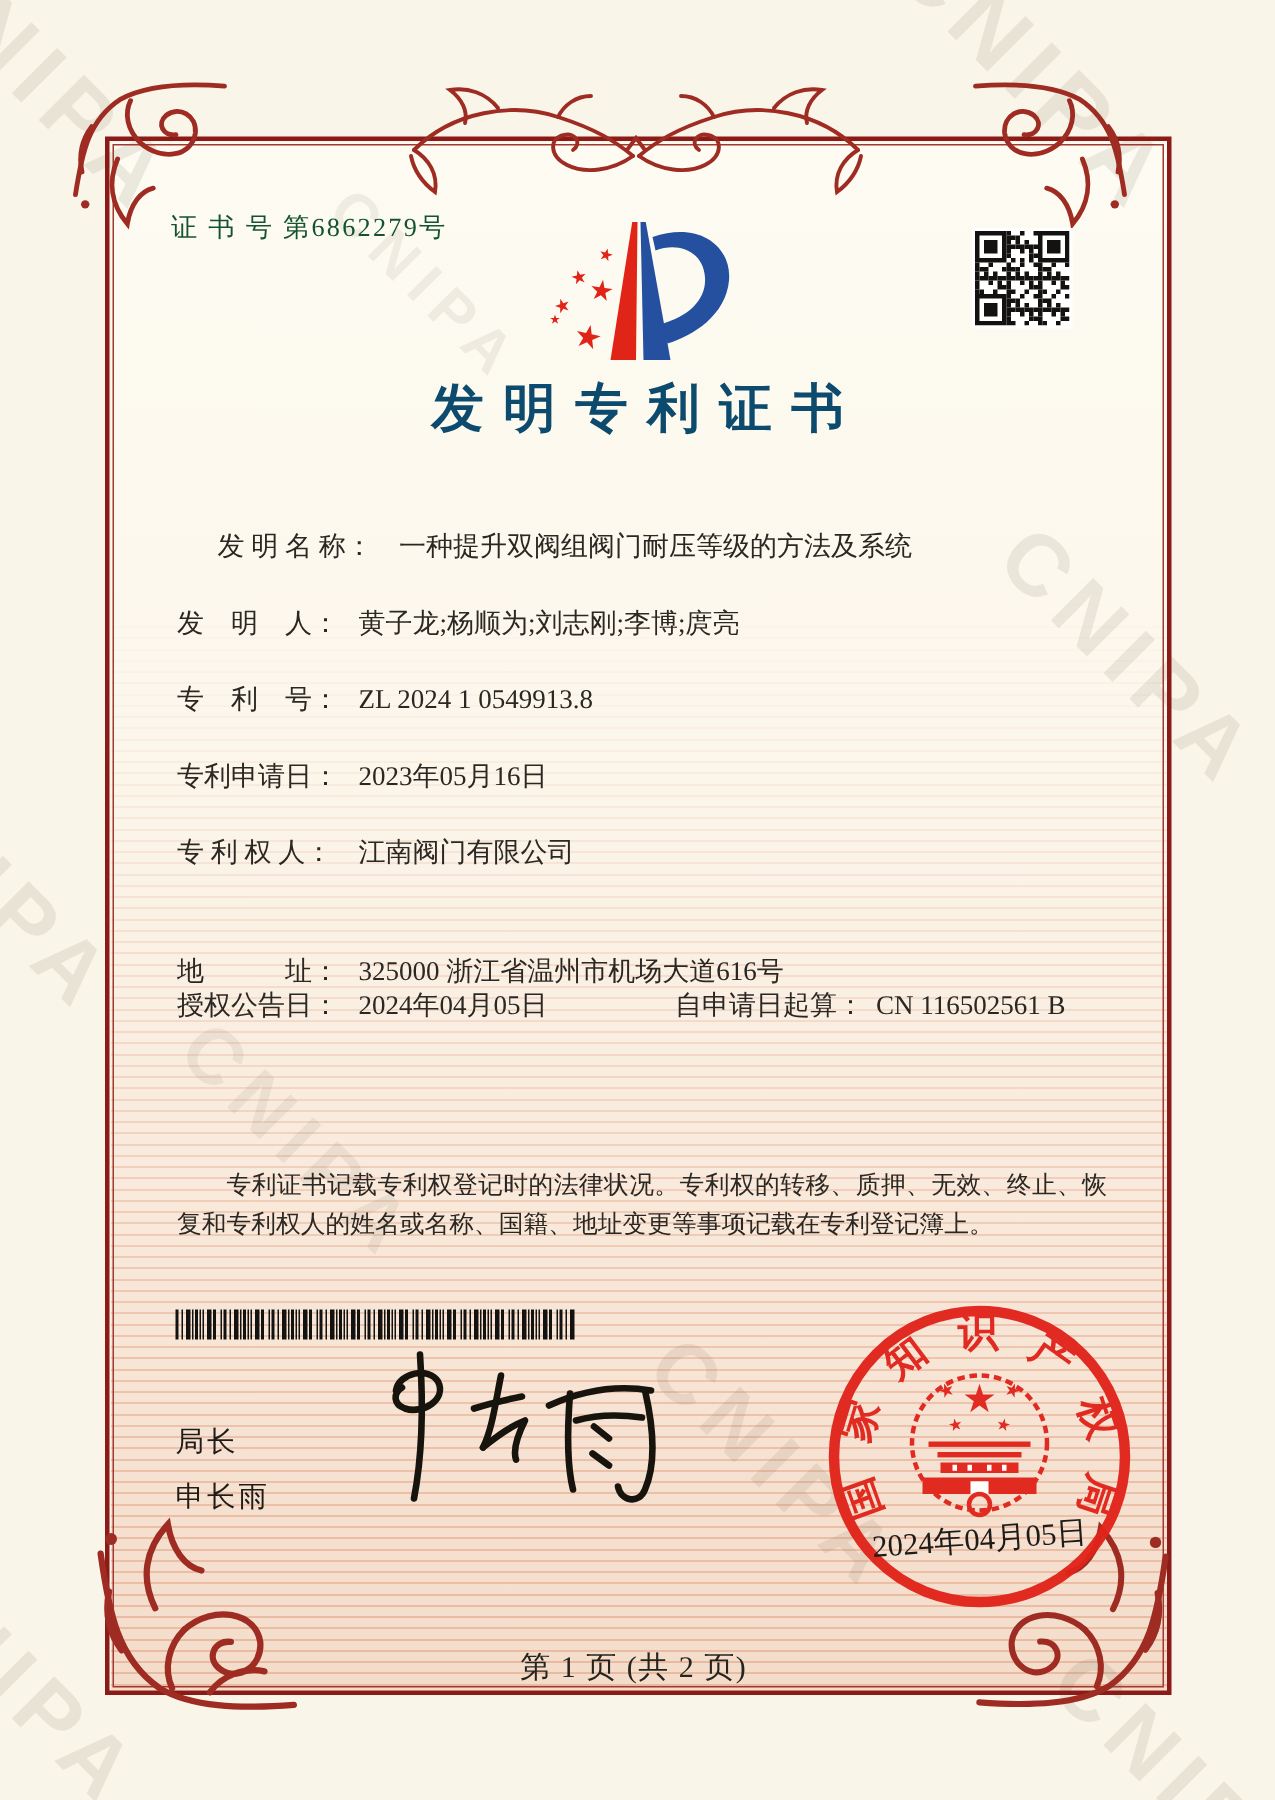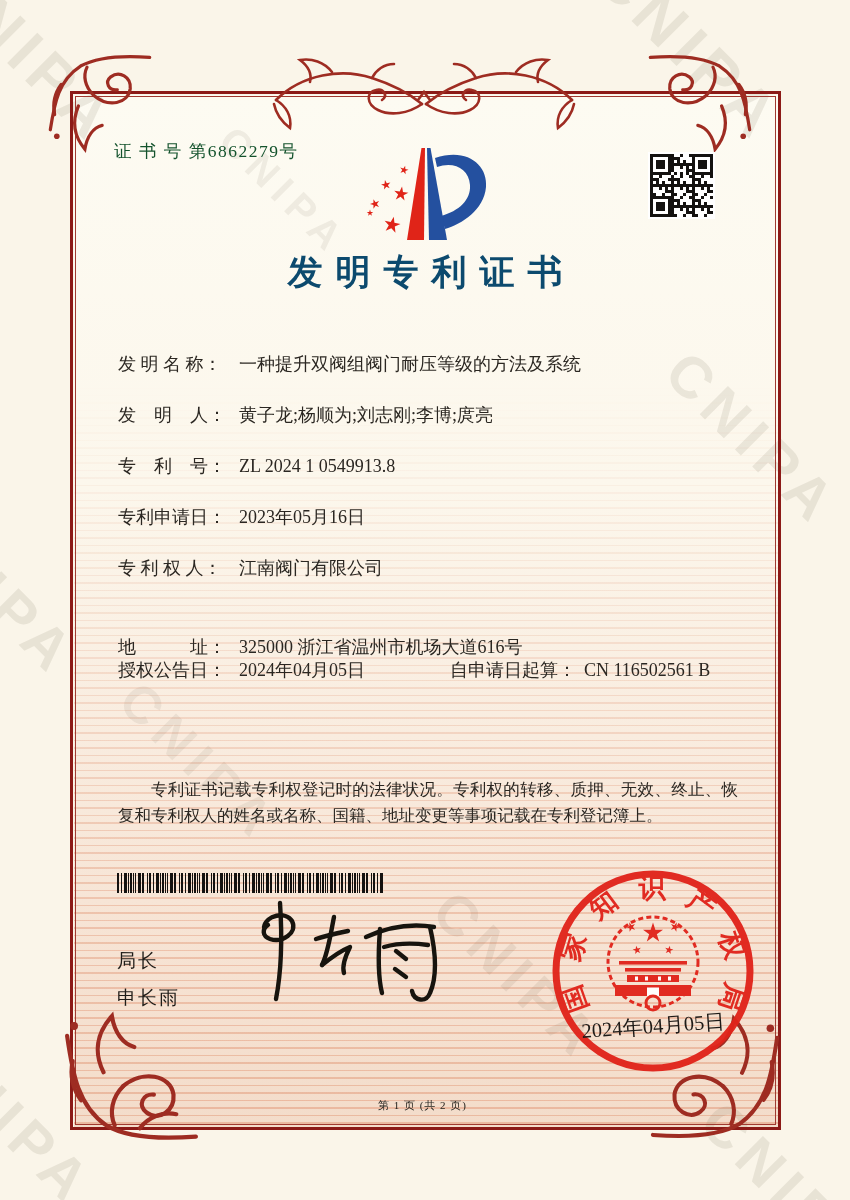--- a/index.html
+++ b/index.html
@@ -44,42 +44,42 @@
   .content{position:absolute;inset:0;z-index:5;}
   .cert-no{position:absolute;left:114px;top:139px;font-size:17.5px;letter-spacing:1.5px;color:#14532d;}
   .logo{position:absolute;left:357px;top:140px;width:150px;height:112px;}
   .qr{position:absolute;left:648px;top:152px;width:63px;height:63px;background:#fff;padding:2px;line-height:0;}
   .title{position:absolute;left:0;right:0;top:249px;text-align:center;font-size:35px;
          font-weight:bold;letter-spacing:13px;text-indent:13px;color:#0c4a6e;}
 
   .row{position:absolute;left:118px;font-size:18px;white-space:nowrap;color:#2b2722;}
   .row .lbl{display:inline-block;min-width:113px;white-space:pre;}
   .row .val{padding-left:8px;}
-  .r0{top:352px;} .r1{top:403px;} .r2{top:454px;} .r3{top:505px;}
+  .r0{top:352px;margin-left:27px;} .r1{top:403px;} .r2{top:454px;} .r3{top:505px;}
   .r4{top:556px;} .r5{top:635px;} .r6{top:658px;}
   .grp2{position:absolute;left:332px;top:0;}
   .grp2 .lbl{min-width:0;}
 
   .para{position:absolute;left:118px;width:620px;font-size:16.5px;line-height:26px;
         text-indent:2em;color:#2b2722;text-align:justify;}
   .p1{top:697px;} .p2{top:777px;}
 
   .barcode{position:absolute;left:117px;top:873px;width:270px;height:20px;display:flex;}
   .barcode i{display:block;background:#141210;height:100%;flex:none;}
 
   .sig{position:absolute;left:238px;top:893px;width:215px;height:118px;}
   .official{position:absolute;left:117px;font-family:"Liberation Sans","DejaVu Sans",sans-serif;
             font-size:19px;color:#1f1c18;letter-spacing:2px;}
   .o1{top:948px;} .o2{top:985px;}
 
   .seal{position:absolute;left:547px;top:865px;width:212px;height:212px;
         mix-blend-mode:multiply;opacity:.96;}
 
   .pagenum{position:absolute;left:70px;width:705px;top:1098px;text-align:center;
-           font-size:11px;color:#26241f;letter-spacing:1px;}
+           font-size:20px;color:#26241f;letter-spacing:1px;}
   .footer-box{position:absolute;left:315px;top:1138px;width:238px;height:40px;
               background:#ffffff;z-index:6;text-align:center;line-height:40px;
               font-size:17.5px;letter-spacing:4px;color:#26241f;}
 </style>
 </head>
 <body>
 
 <div id="page">
 
   <div class="wm wm1">CNIPA</div>

